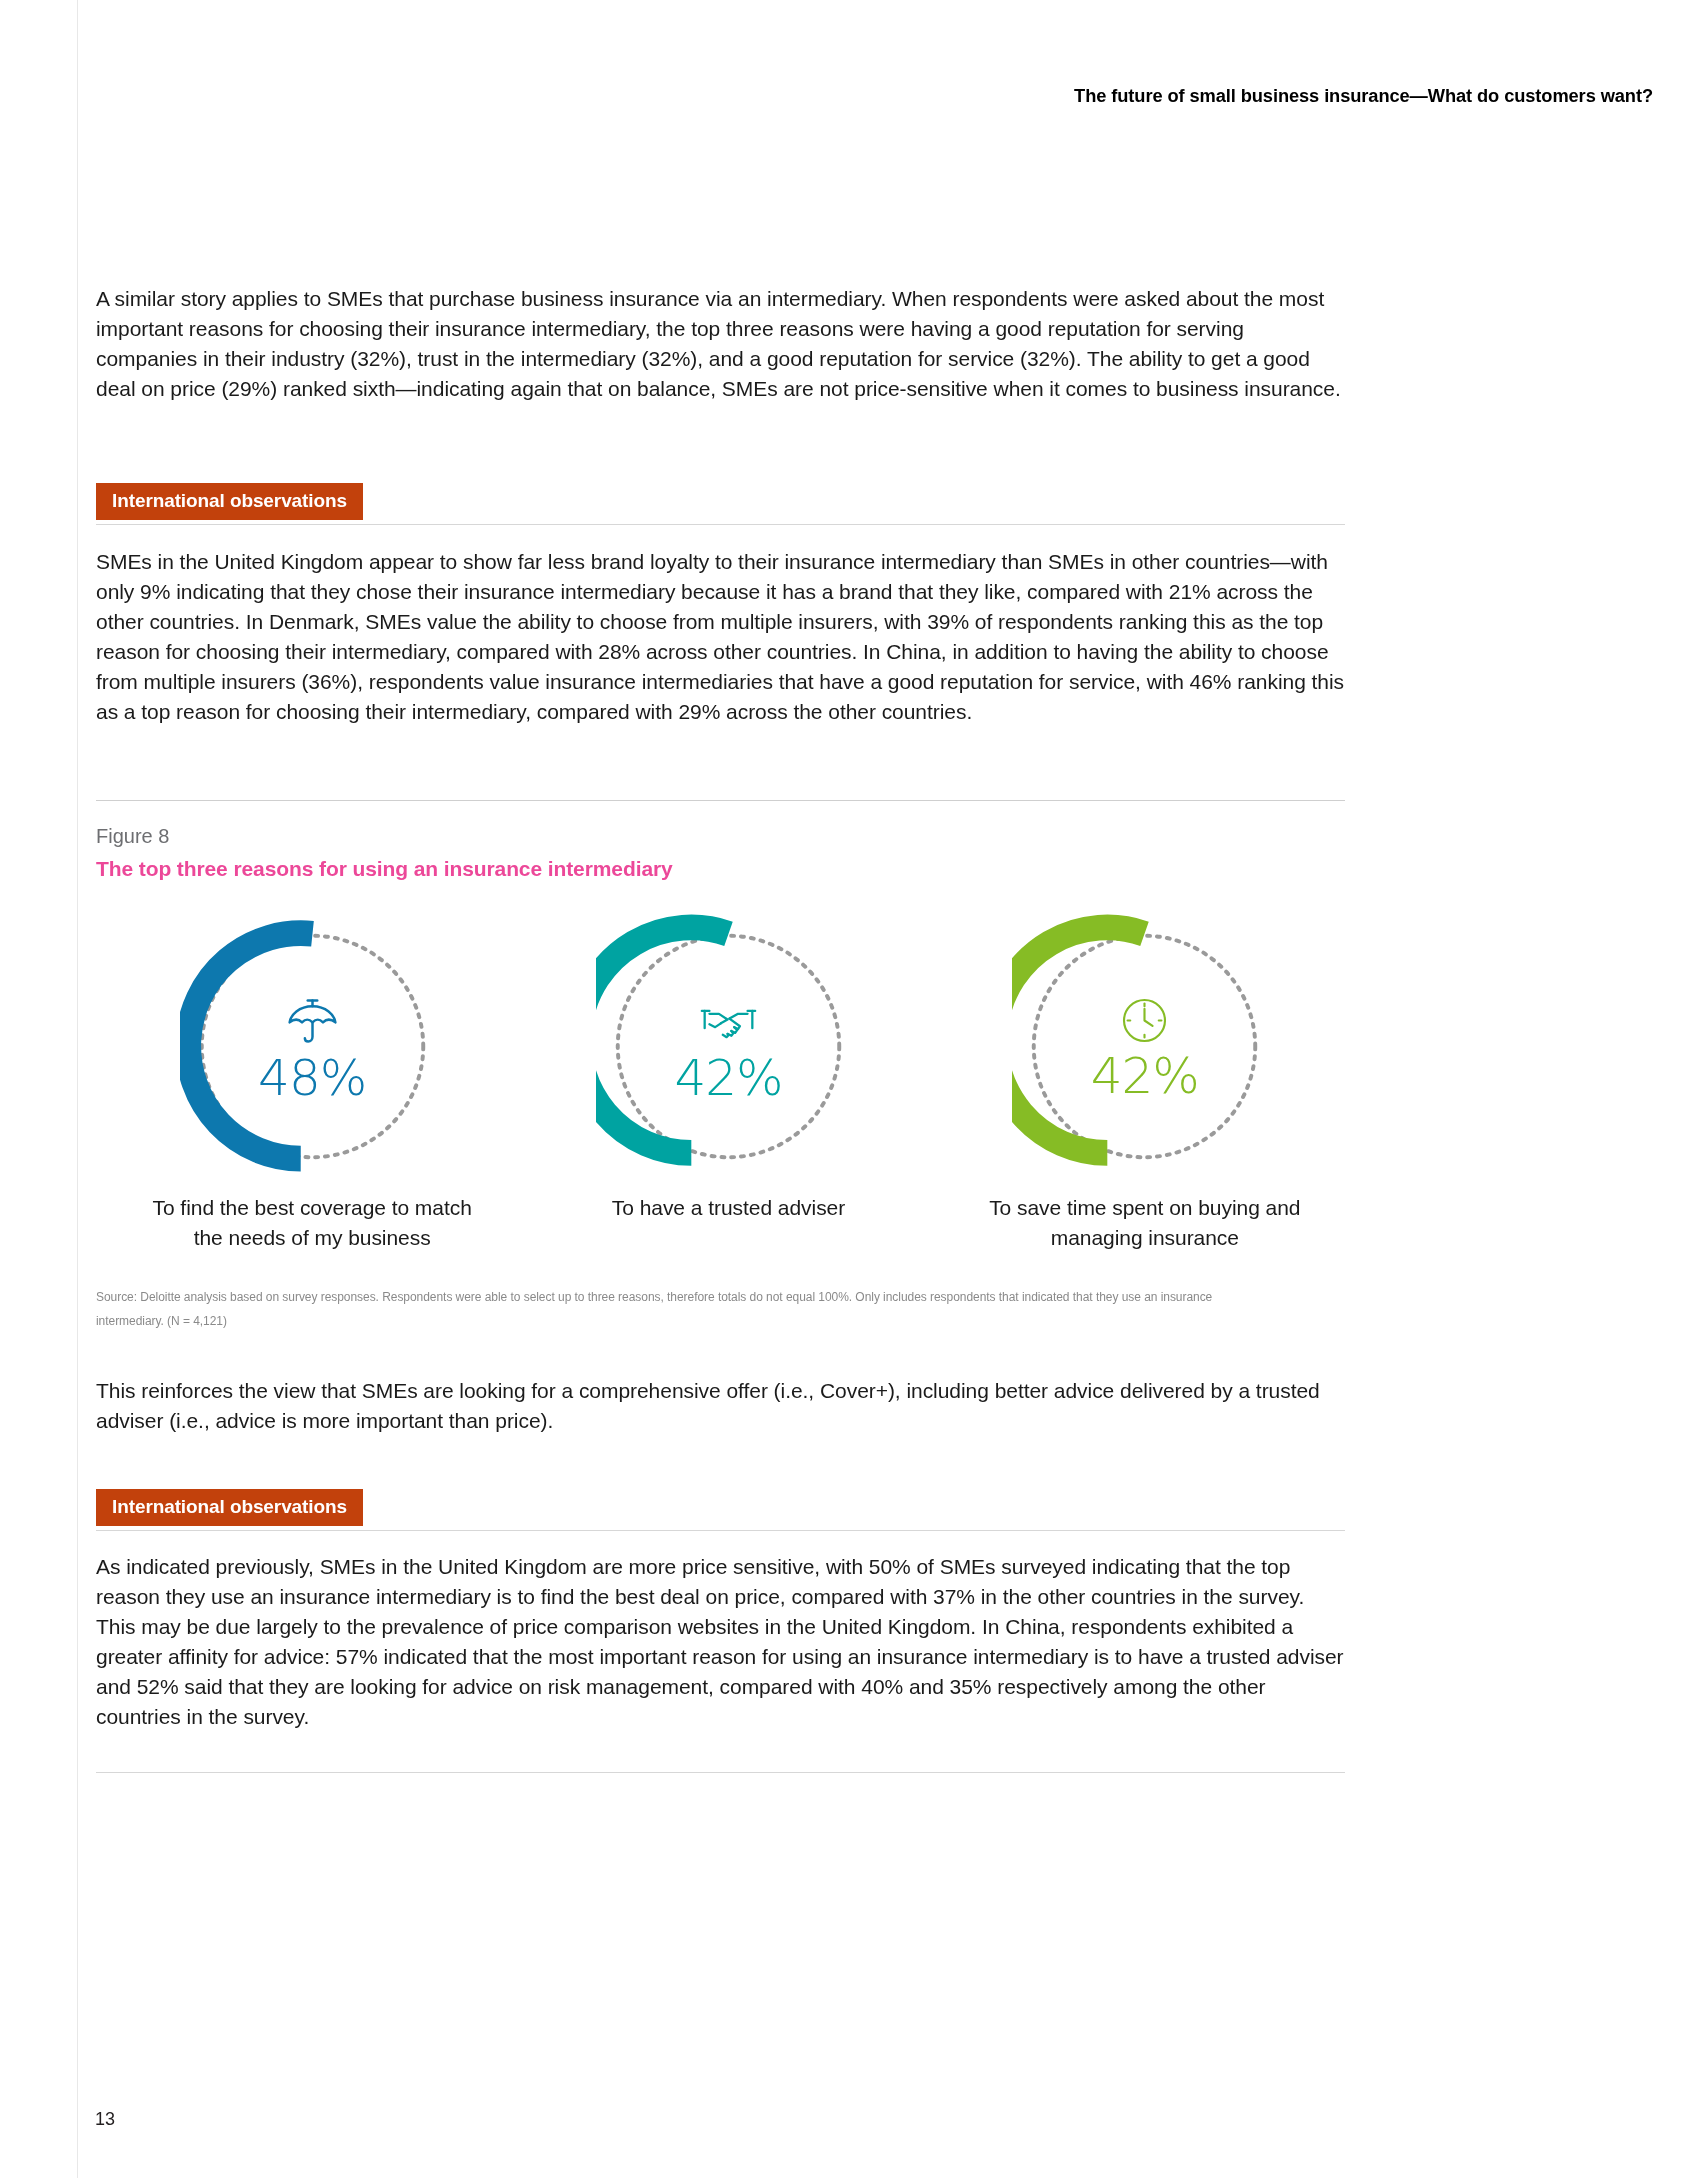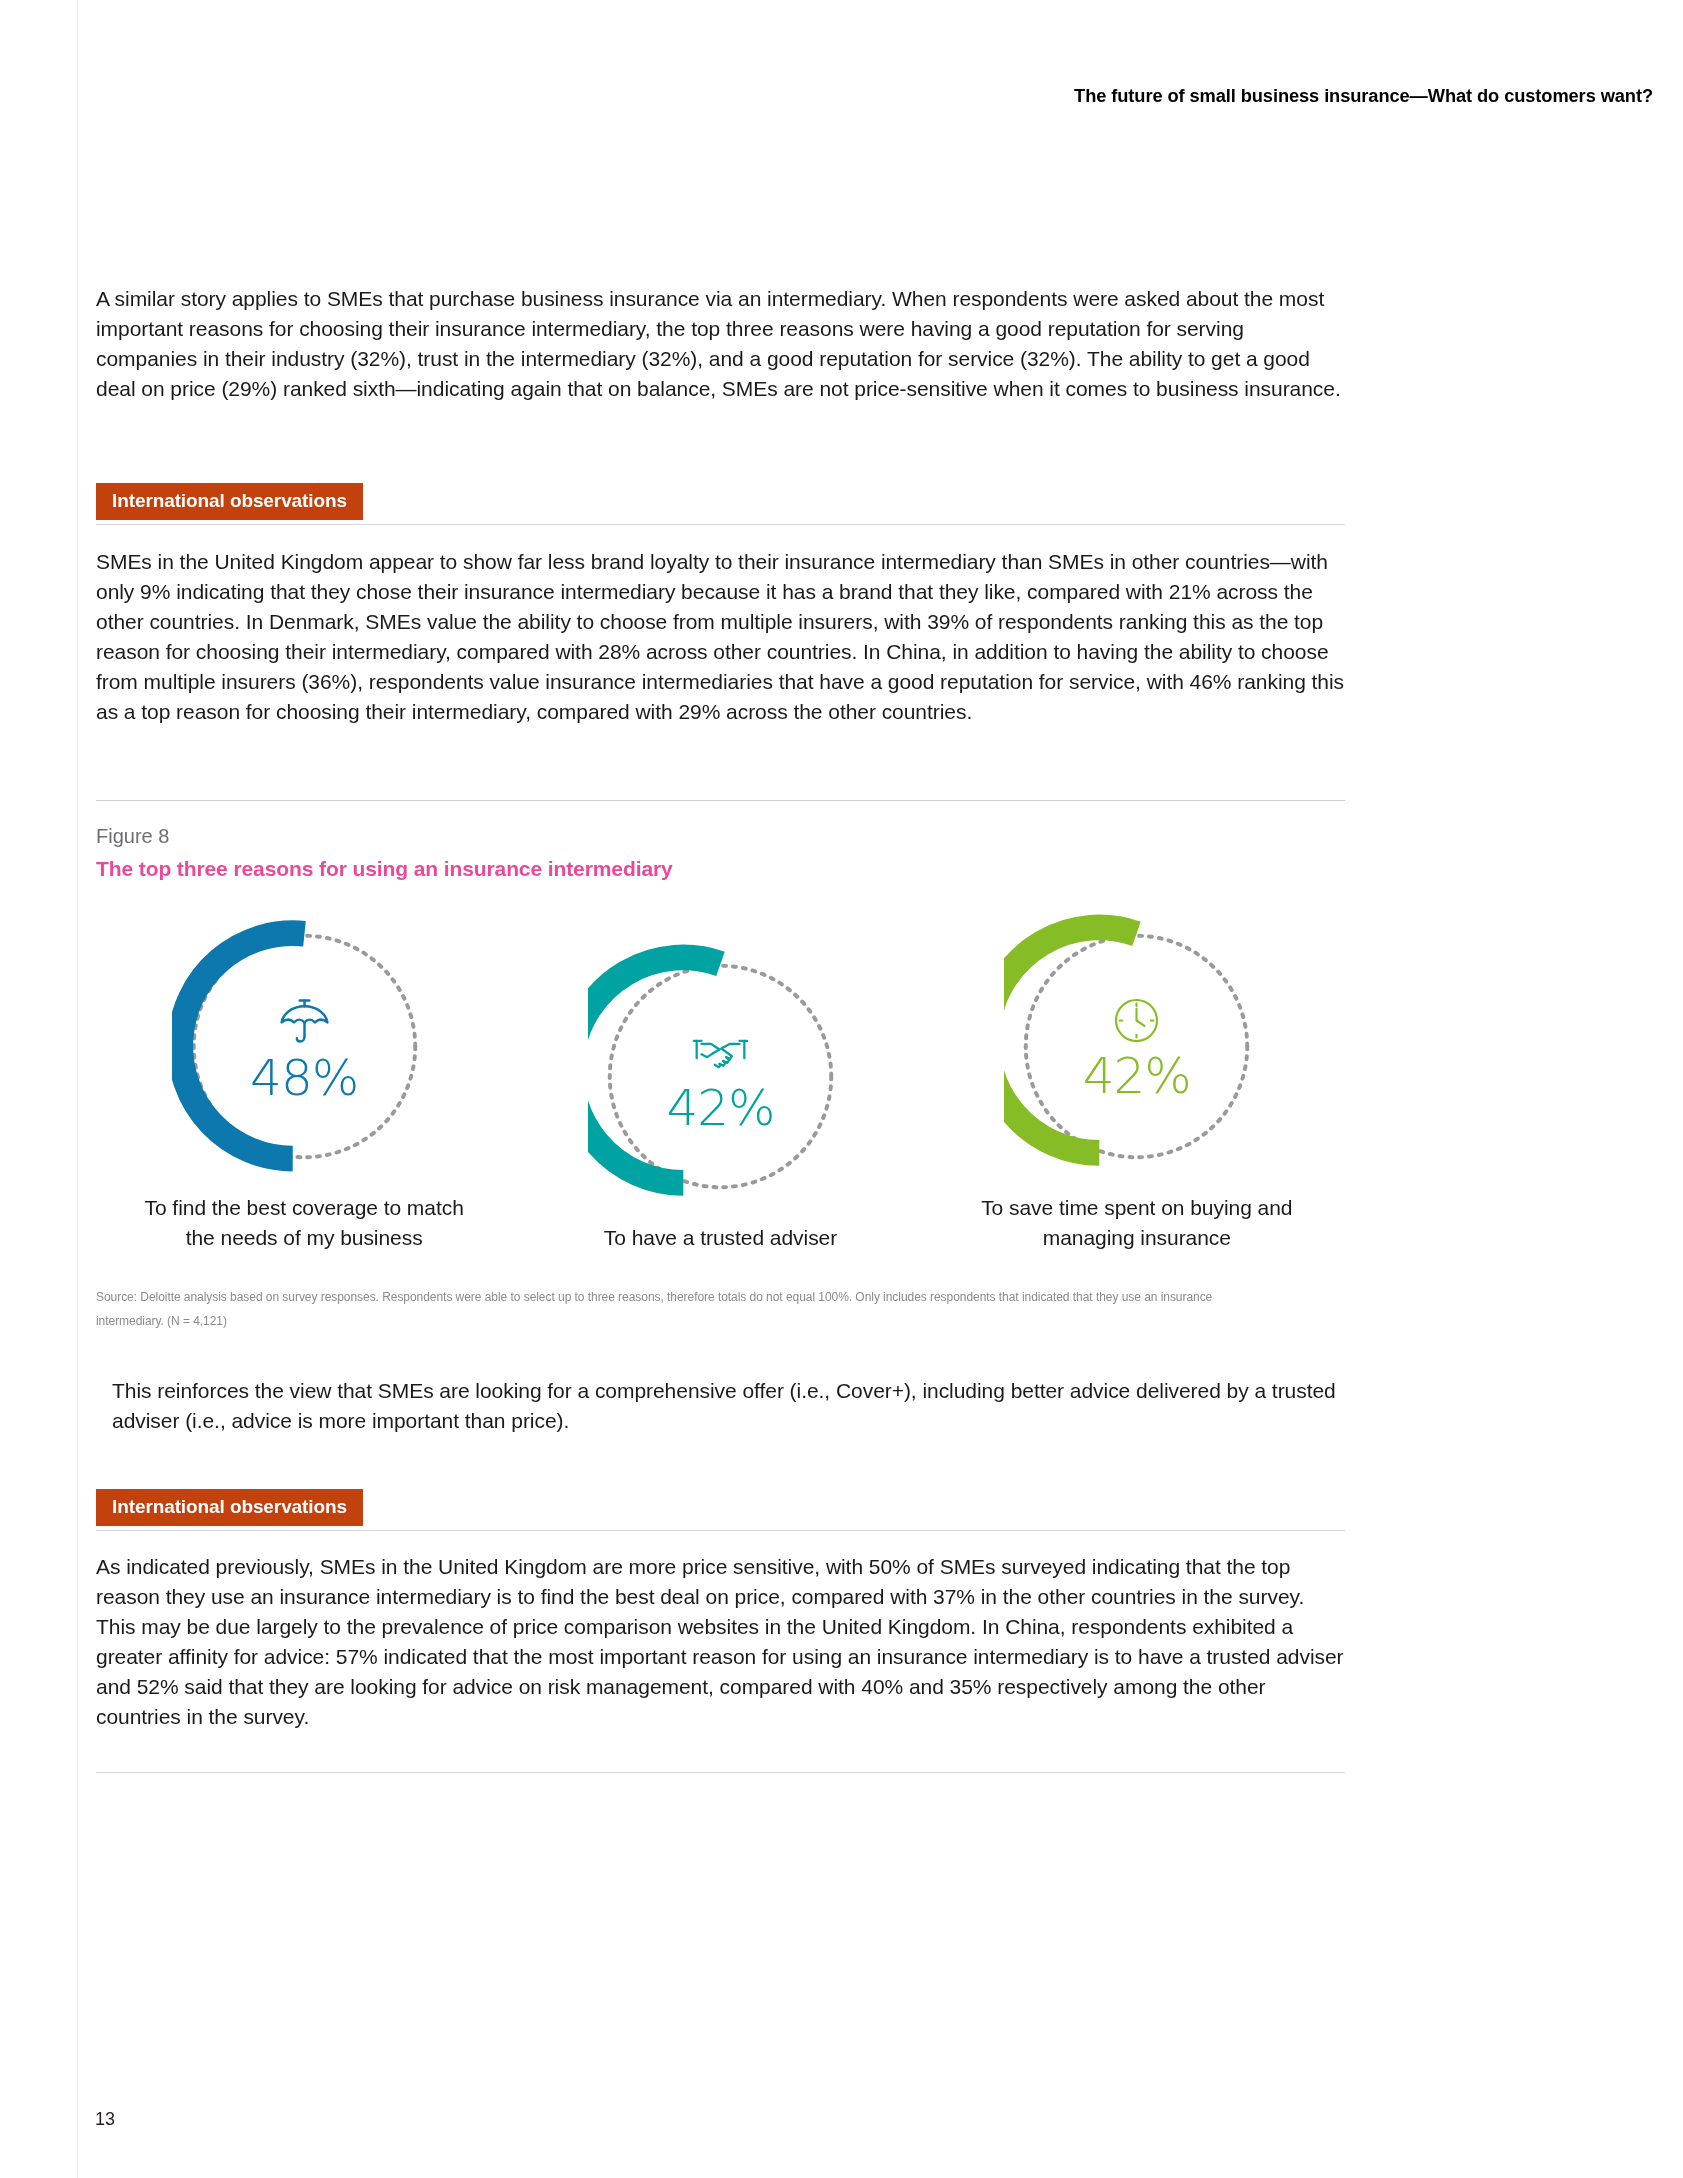--- a/index.html
+++ b/index.html
@@ -178,21 +178,21 @@
     </div>
 
     <div style="position:absolute; top:547px; left:0; width:1249px;" class="para">SMEs in the United Kingdom appear to show far less brand loyalty to their insurance intermediary than SMEs in other countries—with only 9% indicating that they chose their insurance intermediary because it has a brand that they like, compared with 21% across the other countries. In Denmark, SMEs value the ability to choose from multiple insurers, with 39% of respondents ranking this as the top reason for choosing their intermediary, compared with 28% across other countries. In China, in addition to having the ability to choose from multiple insurers (36%), respondents value insurance intermediaries that have a good reputation for service, with 46% ranking this as a top reason for choosing their intermediary, compared with 29% across the other countries.</div>
 
     <div style="position:absolute; top:800px; left:0; width:1249px;" class="fig-rule-top"></div>
 
     <div style="position:absolute; top:825px; left:0;" class="fig-number">Figure 8</div>
 
     <div style="position:absolute; top:857px; left:0;" class="fig-title">The top three reasons for using an insurance intermediary</div>
 
-    <div class="donut-row" style="position:absolute; top:896px; left:0; width:1249px;align-items:flex-end;">
+    <div class="donut-row" style="position:absolute; top:896px; left:8px; width:1249px;">
 
       <div class="donut-cell">
         <div class="donut-wrap">
           <svg width="265" height="265" viewBox="0 0 268 268">
             <circle cx="134" cy="134" r="112" fill="none" stroke="#9a9a9a" stroke-width="4" stroke-dasharray="3 7" stroke-linecap="round"></circle>
             <path d="M 134 20 A 114 114 0 1 0 122.1 247.4" fill="none" stroke="#0d78ae" stroke-width="26"></path>
           </svg>
           <div class="donut-center">
             <span class="donut-icon">
               <svg width="61" height="61" viewBox="0 0 64 64" fill="none" stroke="#0d78ae" stroke-width="2.6" stroke-linecap="round" stroke-linejoin="round">
@@ -256,21 +256,21 @@
             <span class="donut-value" style="color:#86bc25;">42%</span>
           </div>
         </div>
         <div class="donut-label">To save time spent on buying and managing insurance</div>
       </div>
 
     </div>
 
     <div style="position:absolute; top:1285px; left:0; width:1168px;" class="source-note">Source: Deloitte analysis based on survey responses. Respondents were able to select up to three reasons, therefore totals do not equal 100%. Only includes respondents that indicated that they use an insurance intermediary. (N = 4,121)</div>
 
-    <div style="position:absolute; top:1376px; left:16px; width:1249px;" class="para">This reinforces the view that SMEs are looking for a comprehensive offer (i.e., Cover+), including better advice delivered by a trusted adviser (i.e., advice is more important than price).</div>
+    <div style="position:absolute; top:1376px; left:0; width:1249px;" class="para">This reinforces the view that SMEs are looking for a comprehensive offer (i.e., Cover+), including better advice delivered by a trusted adviser (i.e., advice is more important than price).</div>
 
     <div class="obs-block" style="position:absolute; top:1489px; left:0; width:1249px; height:42px;">
       <span class="obs-band">International observations</span>
       <div class="obs-rule"></div>
     </div>
 
     <div style="position:absolute; top:1552px; left:0; width:1249px;" class="para">As indicated previously, SMEs in the United Kingdom are more price sensitive, with 50% of SMEs surveyed indicating that the top reason they use an insurance intermediary is to find the best deal on price, compared with 37% in the other countries in the survey. This may be due largely to the prevalence of price comparison websites in the United Kingdom. In China, respondents exhibited a greater affinity for advice: 57% indicated that the most important reason for using an insurance intermediary is to have a trusted adviser and 52% said that they are looking for advice on risk management, compared with 40% and 35% respectively among the other countries in the survey.</div>
 
     <div style="position:absolute; top:1772px; left:0; width:1249px;" class="bottom-rule"></div>
 

